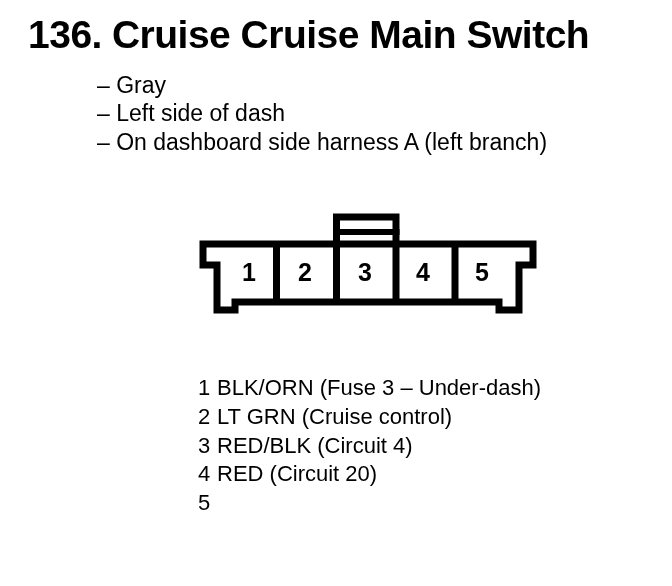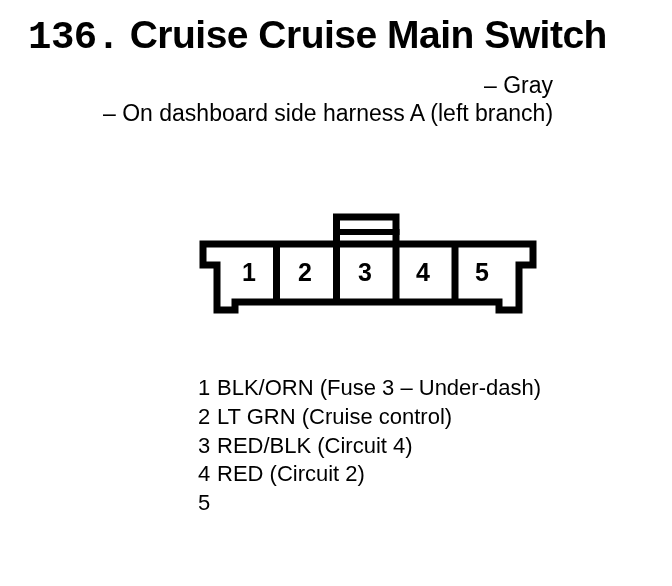--- a/index.html
+++ b/index.html
@@ -22,30 +22,28 @@
     top: 14px;
     font-size: 39px;
     font-weight: bold;
     letter-spacing: -0.5px;
     white-space: nowrap;
     line-height: 1.1;
   }
   .title-row .item-no {
     display: inline-block;
     margin-right: 10px;
-    font-family: Liberation Mono, monospace;
   }
   .attrs {
     position: absolute;
-    left: 103px;
+    left: 97px;
     top: 71px;
     font-size: 23px;
     line-height: 28.3px;
     white-space: nowrap;
-    text-align: right;
   }
   .connector-svg {
     position: absolute;
     left: 195px;
     top: 210px;
     width: 345px;
     height: 115px;
   }
   .connector-svg .outline {
     fill: none;
@@ -94,20 +92,21 @@
 <body>
 
 <div class="page">
 
   <div class="title-row">
     <span class="item-no">136.</span><span class="title-text">Cruise Cruise Main Switch</span>
   </div>
 
   <div class="attrs">
     <div class="attr-line">– Gray</div>
+    <div class="attr-line">– Left side of dash</div>
     <div class="attr-line">– On dashboard side harness A (left branch)</div>
   </div>
 
   <svg class="connector-svg" viewBox="0 0 345 115" xmlns="http://www.w3.org/2000/svg">
 
     <path class="tab" d="M 141.5 34 L 141.5 7 L 201 7 L 201 34"></path>
     <line class="tab-divider" x1="138" y1="22" x2="204.5" y2="22"></line>
 
     <path class="outline" d="M 8 34 L 338 34 L 338 55 L 324 55 L 324 100 L 304 100 L 304 92 L 40 92 L 40 100 L 22 100 L 22 55 L 8 55 Z"></path>
 
@@ -131,20 +130,20 @@
     <div class="pin-row">
       <span class="pin-no">2</span>
       <span class="pin-desc">LT GRN (Cruise control)</span>
     </div>
     <div class="pin-row">
       <span class="pin-no">3</span>
       <span class="pin-desc">RED/BLK (Circuit 4)</span>
     </div>
     <div class="pin-row">
       <span class="pin-no">4</span>
-      <span class="pin-desc">RED (Circuit 2)</span>
+      <span class="pin-desc">RED (Circuit 20)</span>
     </div>
     <div class="pin-row">
       <span class="pin-no">5</span>
     </div>
   </div>
 
 </div>
 
 </body></html>

